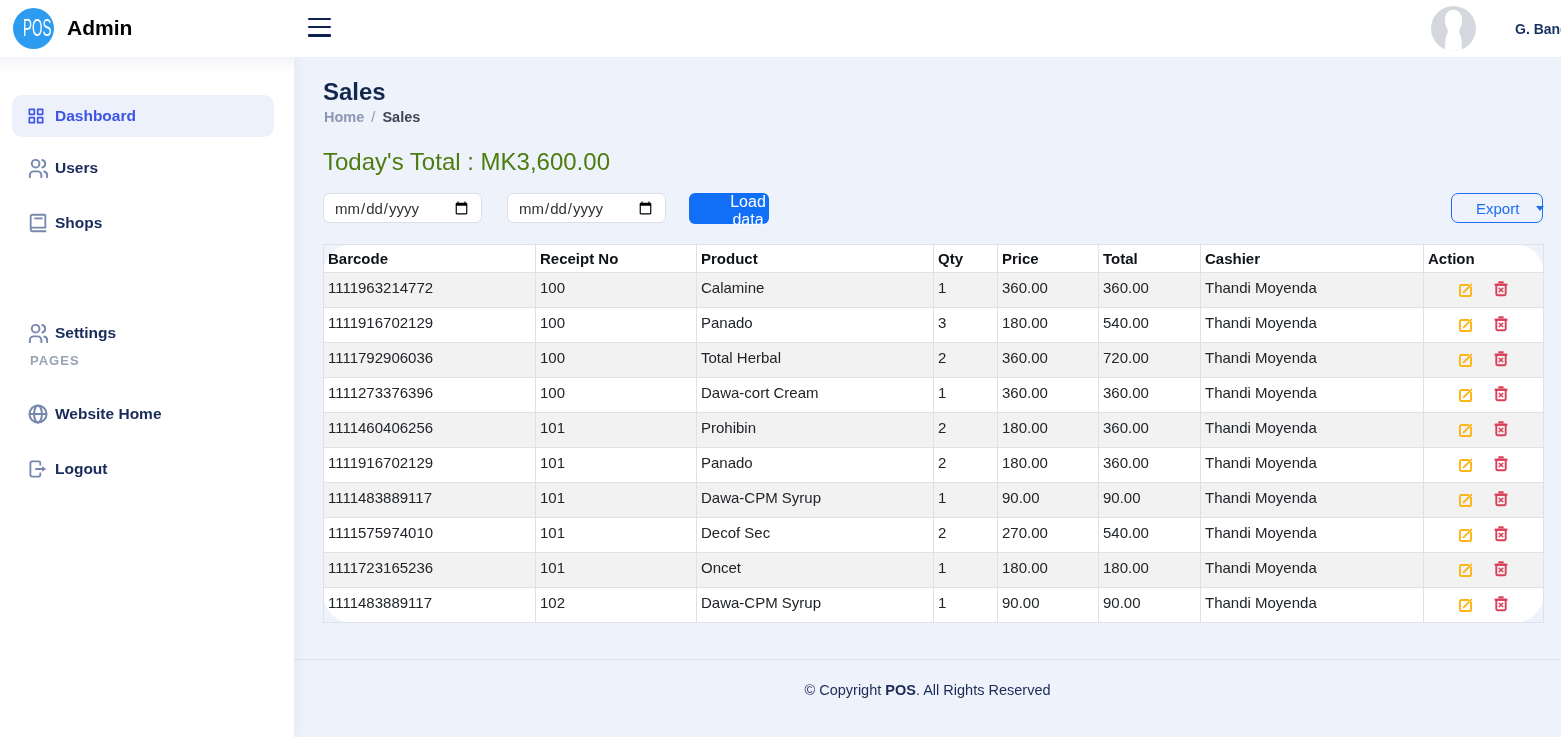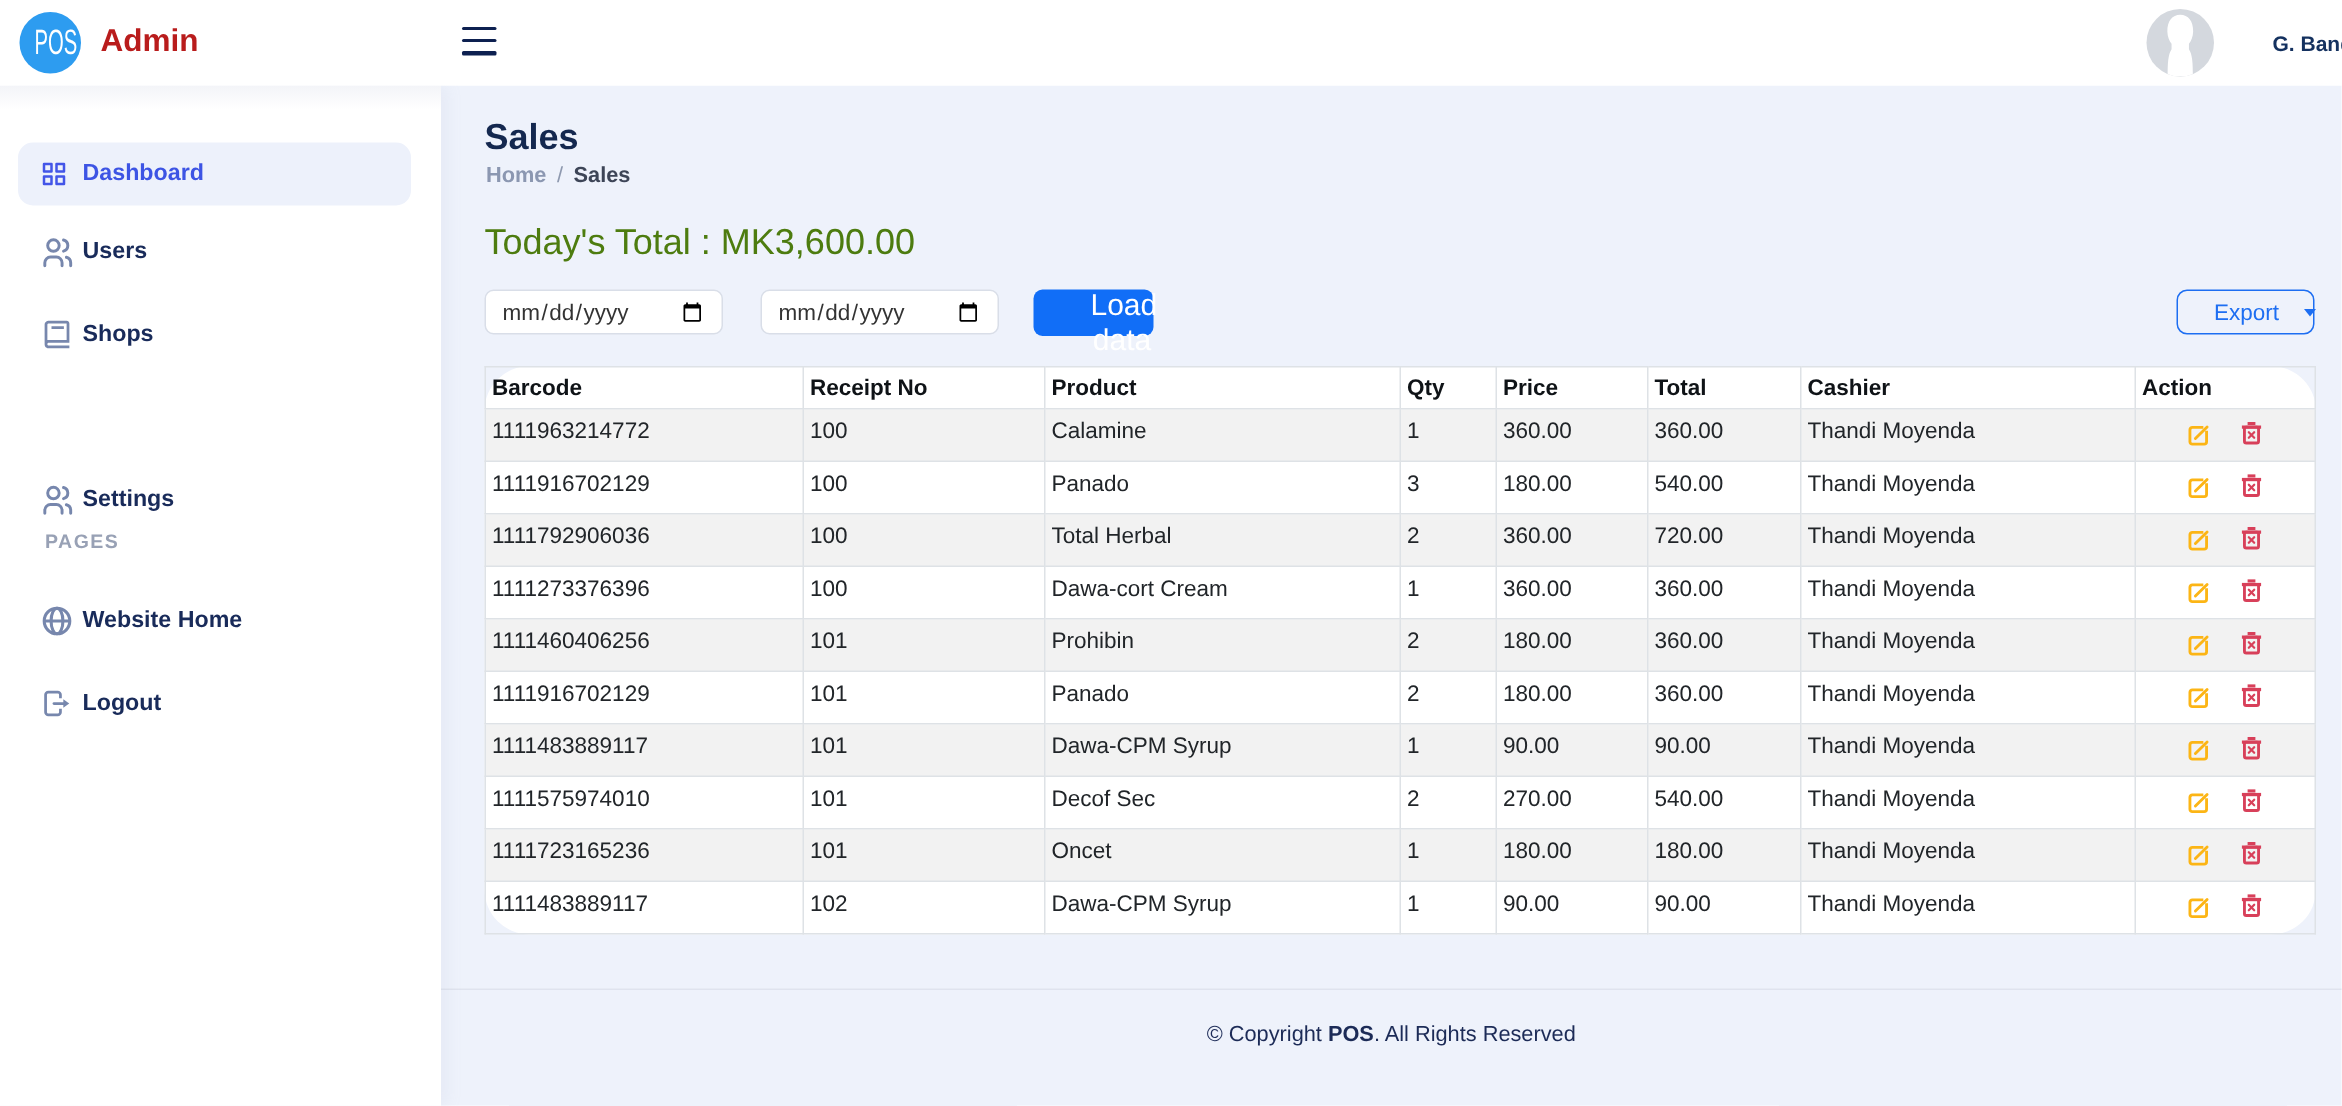--- a/index.html
+++ b/index.html
@@ -1,20 +1,20 @@
 <!DOCTYPE html>
 <html><head>
 <meta charset="utf-8">
 <style>
 * { margin:0; padding:0; box-sizing:border-box; }
 html,body { width:1561px; height:737px; overflow:hidden; font-family:"Liberation Sans", sans-serif; background:#fff; }
 
 .navbar { position:absolute; left:0; top:0; width:1561px; height:57px; background:#fff; z-index:5; }
 .logo-circle { position:absolute; left:13px; top:8px; width:41px; height:41px; border-radius:50%; background:#2d9cf0; color:#fff; display:flex; align-items:center; justify-content:center; }
-.brand { position:absolute; left:67px; top:16px; font-size:21px; font-weight:bold; color:#b91c1c; }
+.brand { position:absolute; left:67px; top:16px; font-size:21px; font-weight:bold; color:#000000; }
 .burger { position:absolute; left:308px; top:18px; width:23px; }
 .burger div { height:2.4px; background:#0d2050; margin-bottom:5.7px; border-radius:1px; }
 .avatar { position:absolute; left:1431px; top:6px; width:45px; height:45px; border-radius:50%; background:#d4d8de; overflow:hidden; }
 .uname { position:absolute; left:1487px; top:21px; font-size:14px; font-weight:bold; color:#14315f; white-space:nowrap;margin-left:28px; }
 .caret-down { display:inline-block; width:0; height:0; border-style:solid; border-width:6px 5px 0 5px; border-color:#14315f transparent transparent transparent; margin-left:4px; vertical-align:middle; }
 
 .sidebar { position:absolute; left:0; top:57px; width:294px; height:680px; background:linear-gradient(180deg,#f3f4f8 0,#ffffff 16px); z-index:4; box-shadow:4px 0 10px rgba(160,170,200,0.10); }
 .nav-item { position:absolute; left:12px; width:262px; height:42px; display:flex; align-items:center; border-radius:10px; color:#192b5a; font-size:15.5px; font-weight:bold;margin-top:16px; }
 .nav-item .ic { width:20px; height:20px; margin-left:14px; margin-right:9px; flex:0 0 auto; }
 .nav-item .ic23 { width:23px; height:23px; margin-left:15px; margin-right:5px; flex:0 0 auto; }
@@ -22,21 +22,21 @@
 .nav-item.active { background:#edf1fb; color:#3d54e4; }
 .pages-label { position:absolute; left:30px; top:296px; font-size:13px; font-weight:bold; color:#98a1b5; letter-spacing:1px; }
 
 .main { position:absolute; left:294px; top:57px; width:1267px; height:680px; background:#eef2fb; }
 .h-sales { position:absolute; left:29px; top:21px; font-size:24px; font-weight:bold; color:#14284f; }
 .crumbs { position:absolute; left:30px; top:52px; font-size:14.5px; font-weight:bold; color:#8b97b1; }
 .crumbs .sep { color:#8e99af; font-weight:normal; padding:0 3px; }
 .crumbs .cur { color:#3d4557; }
 .today { position:absolute; left:29px; top:91px; width:1220px; text-align:left; font-size:24px; color:#4d7c0f; }
 .dt-input { position:absolute; top:136px; height:30px; width:159px; border:1px solid #d9dee8; border-radius:6px; background:#fff; font-family:"Liberation Sans",sans-serif; font-size:15px; color:#333; padding:0 10px; }
-.btn-load { position:absolute; left:395px; top:136px; width:80px; height:31px; background:#116ef7; border:none; border-radius:6px; color:#fff; font-size:20px; font-family:"Liberation Sans",sans-serif;padding-left:38px; }
+.btn-load { position:absolute; left:395px; top:136px; width:80px; height:31px; background:#116ef7; border:none; border-radius:6px; color:#fff; font-size:16px; font-family:"Liberation Sans",sans-serif;padding-left:38px; }
 .btn-export { position:absolute; left:1157px; top:136px; width:92px; height:30px; border:1.5px solid #1d6ef2; border-radius:7px; color:#1d6ef2; font-size:15px; background:transparent; display:flex; align-items:center; padding:0 0 0 9px; gap:15px; }
 
 table.sales { position:absolute; left:29px; top:187px; width:1220px; border-collapse:collapse; table-layout:fixed; font-size:15px; color:#212529; background:#fff;border-radius:30px; }
 table.sales th, table.sales td { border:1px solid #dee2e6; padding:0 0 0 4px; text-align:left; font-weight:normal; }
 table.sales th { height:28px; font-weight:bold; color:#0f1317; }
 table.sales td { height:35px; padding:0 0 5px 4px; vertical-align:middle; }
 table.sales tbody tr:nth-child(odd) { background:#f2f2f2; }
 .acell { padding:0 !important; }
 .act-ics { display:flex; justify-content:center; align-items:center; gap:22px; }
 

